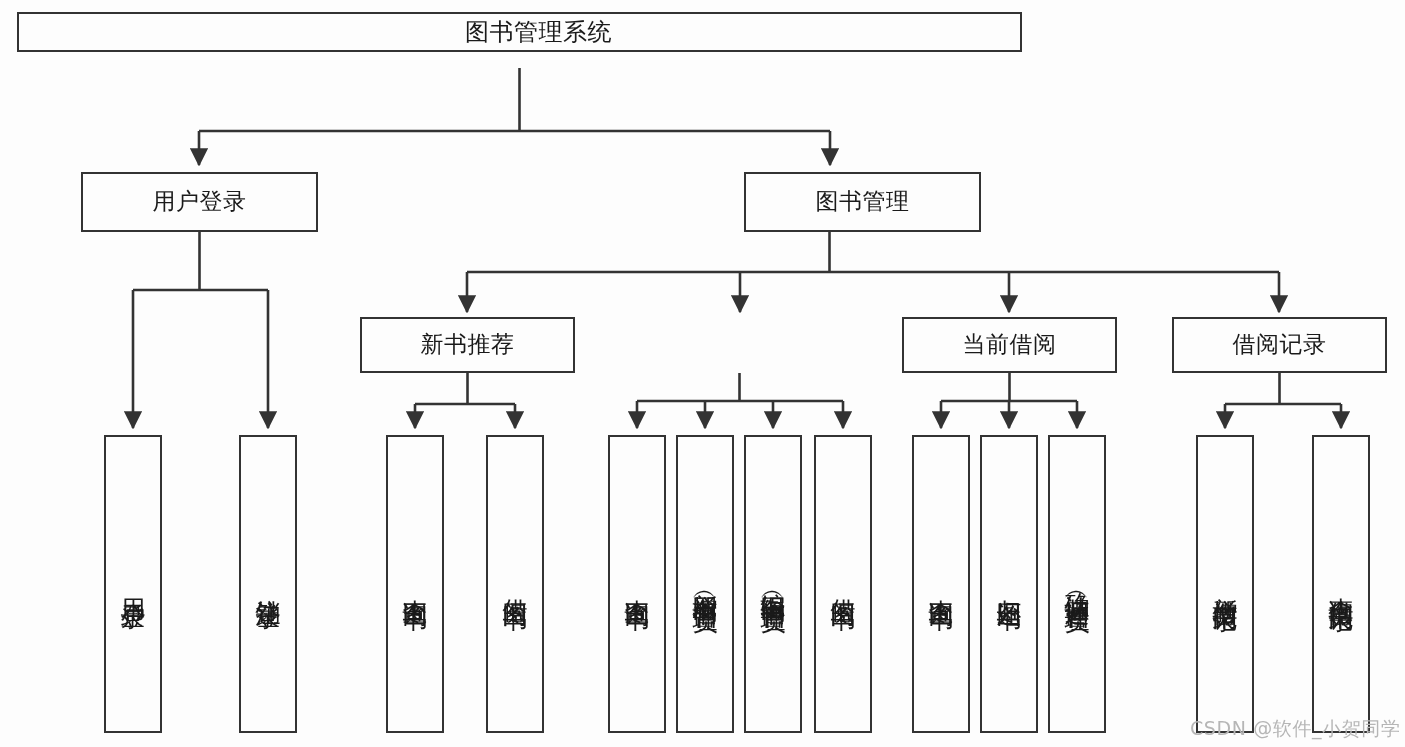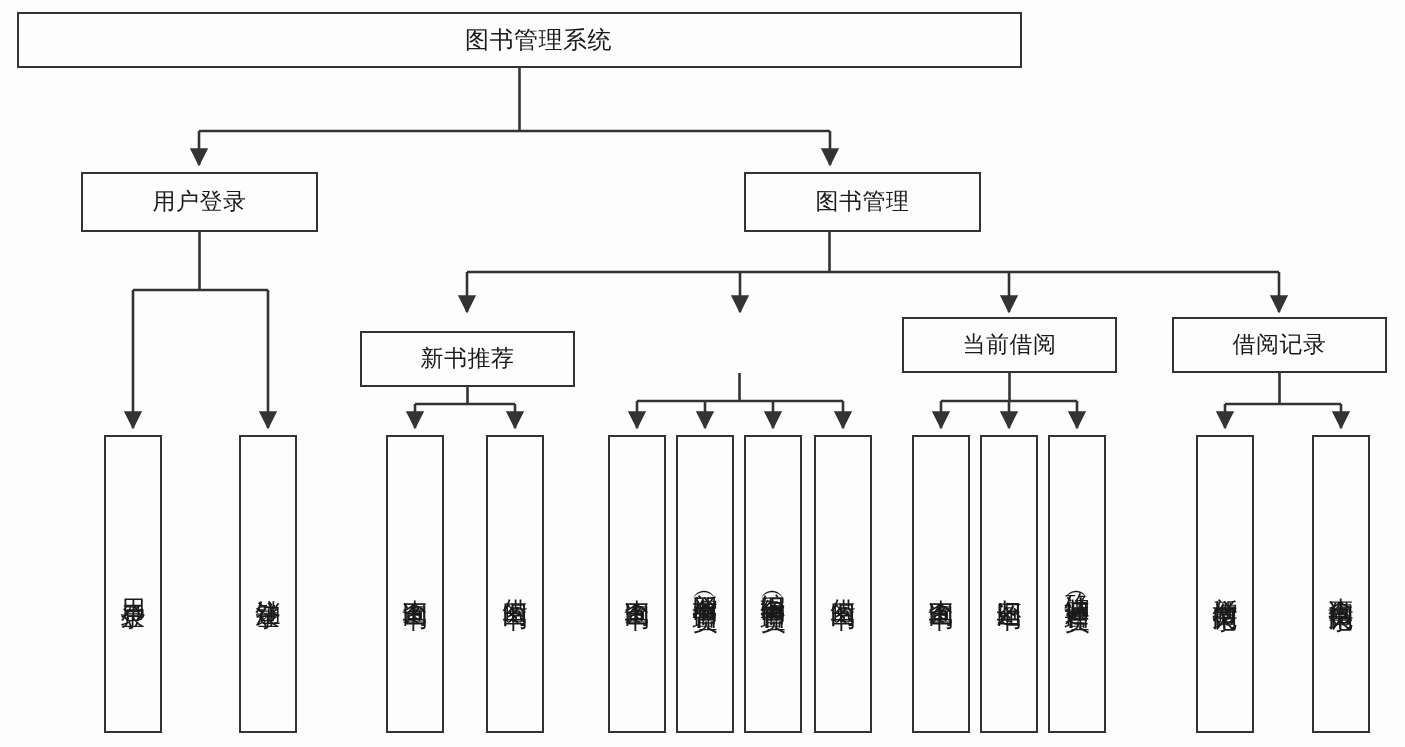--- a/index.html
+++ b/index.html
@@ -112,32 +112,32 @@
       <path d="M 1009 401 L 1009 428" marker-end="url(#arrow)"></path>
       <path d="M 1077 401 L 1077 428" marker-end="url(#arrow)"></path>
 
       <path d="M 1279.5 373 L 1279.5 404"></path>
       <path d="M 1225 404 L 1341 404"></path>
       <path d="M 1225 404 L 1225 428" marker-end="url(#arrow)"></path>
       <path d="M 1341 404 L 1341 428" marker-end="url(#arrow)"></path>
     </g>
   </svg>
 
-  <div class="node horiz root" style="left:17px; top:12px; width:1005px; height:56px;padding-left:38px;">
+  <div class="node horiz root" style="left:17px; top:12px; width:1005px; height:40px;padding-left:38px;">
     <span class="label">图书管理系统</span>
   </div>
 
   <div class="node horiz" style="left:81px; top:172px; width:237px; height:60px;">
     <span class="label">用户登录</span>
   </div>
   <div class="node horiz" style="left:711px; top:172px; width:237px; height:60px;margin-left:33px;">
     <span class="label">图书管理</span>
   </div>
 
-  <div class="node horiz" style="left:360px; top:331px; width:215px; height:56px;">
+  <div class="node horiz" style="left:360px; top:317px; width:215px; height:56px;">
     <span class="label">新书推荐</span>
   </div>
   <div class="node horiz" style="left:902px; top:317px; width:215px; height:56px;">
     <span class="label">当前借阅</span>
   </div>
   <div class="node horiz" style="left:1172px; top:317px; width:215px; height:56px;">
     <span class="label">借阅记录</span>
   </div>
 
   <div class="node vert" style="left:104px; top:435px; width:58px; height:298px;">
@@ -177,14 +177,15 @@
     <span class="label">确认归还（管理员）</span>
   </div>
 
   <div class="node vert" style="left:1196px; top:435px; width:58px; height:298px;">
     <span class="label">新增借阅记录</span>
   </div>
   <div class="node vert" style="left:1312px; top:435px; width:58px; height:298px;">
     <span class="label">查询借阅记录</span>
   </div>
 
+  <div class="watermark" style="left:1190px; top:716px;">CSDN @软件_小贺同学</div>
 
 </div>
 
 </body></html>

